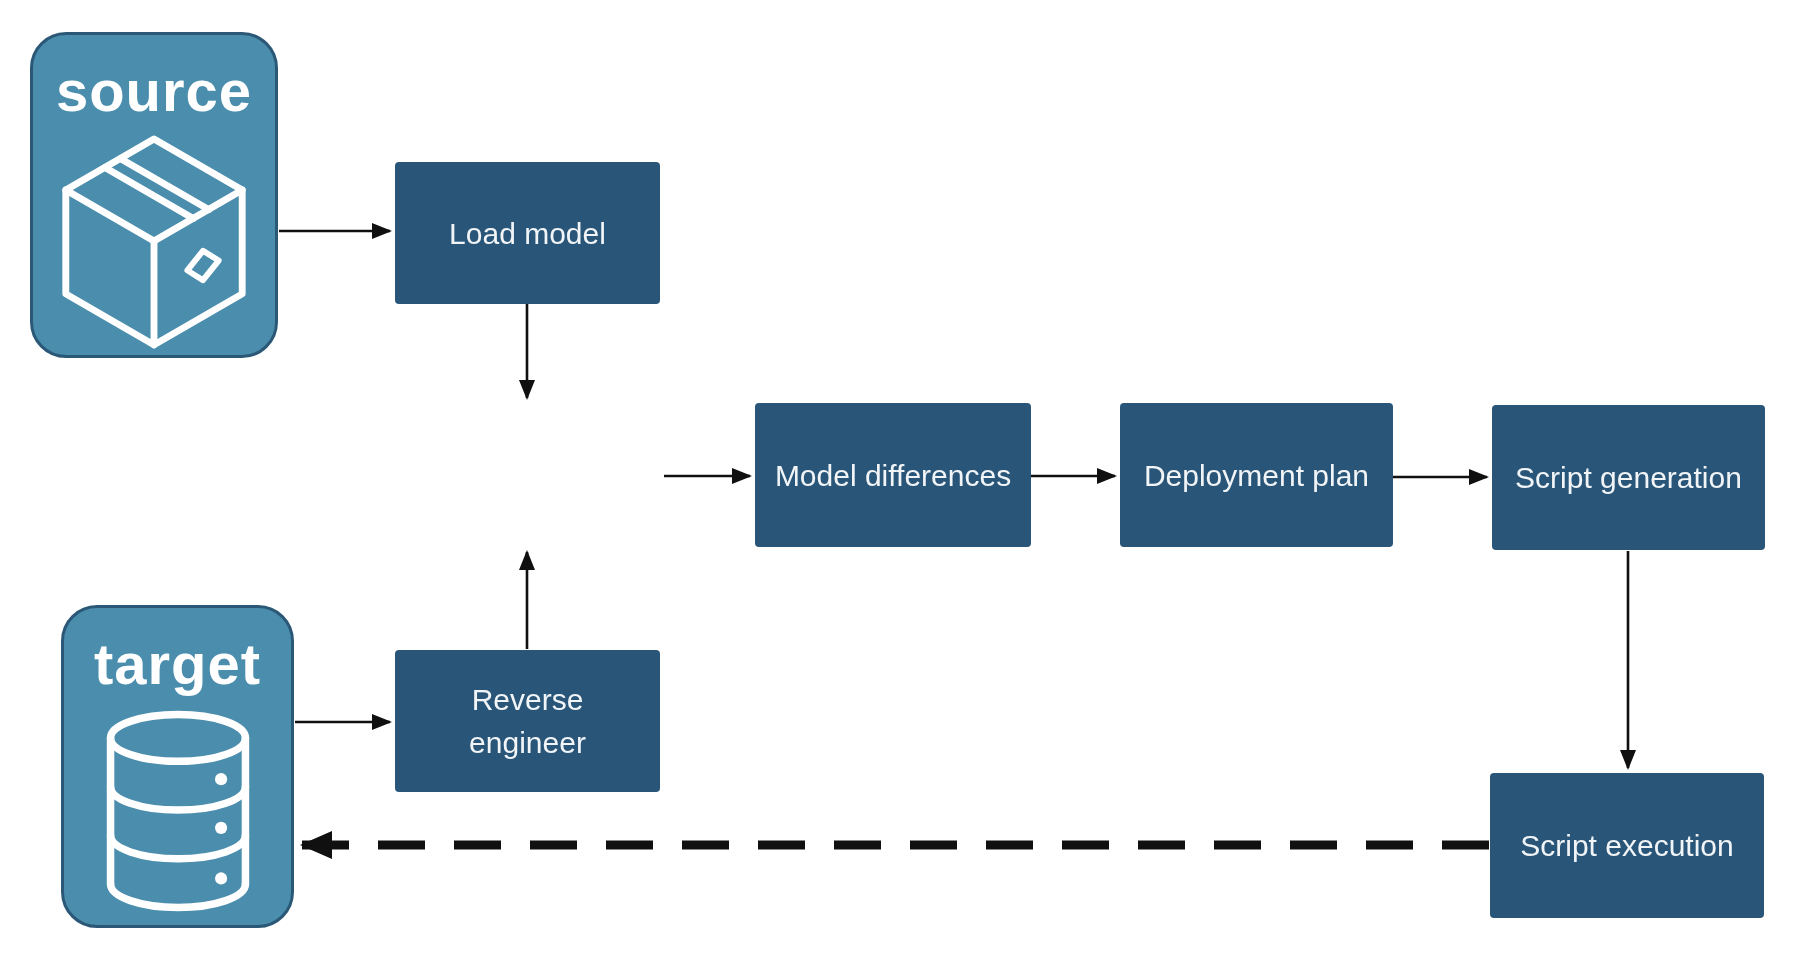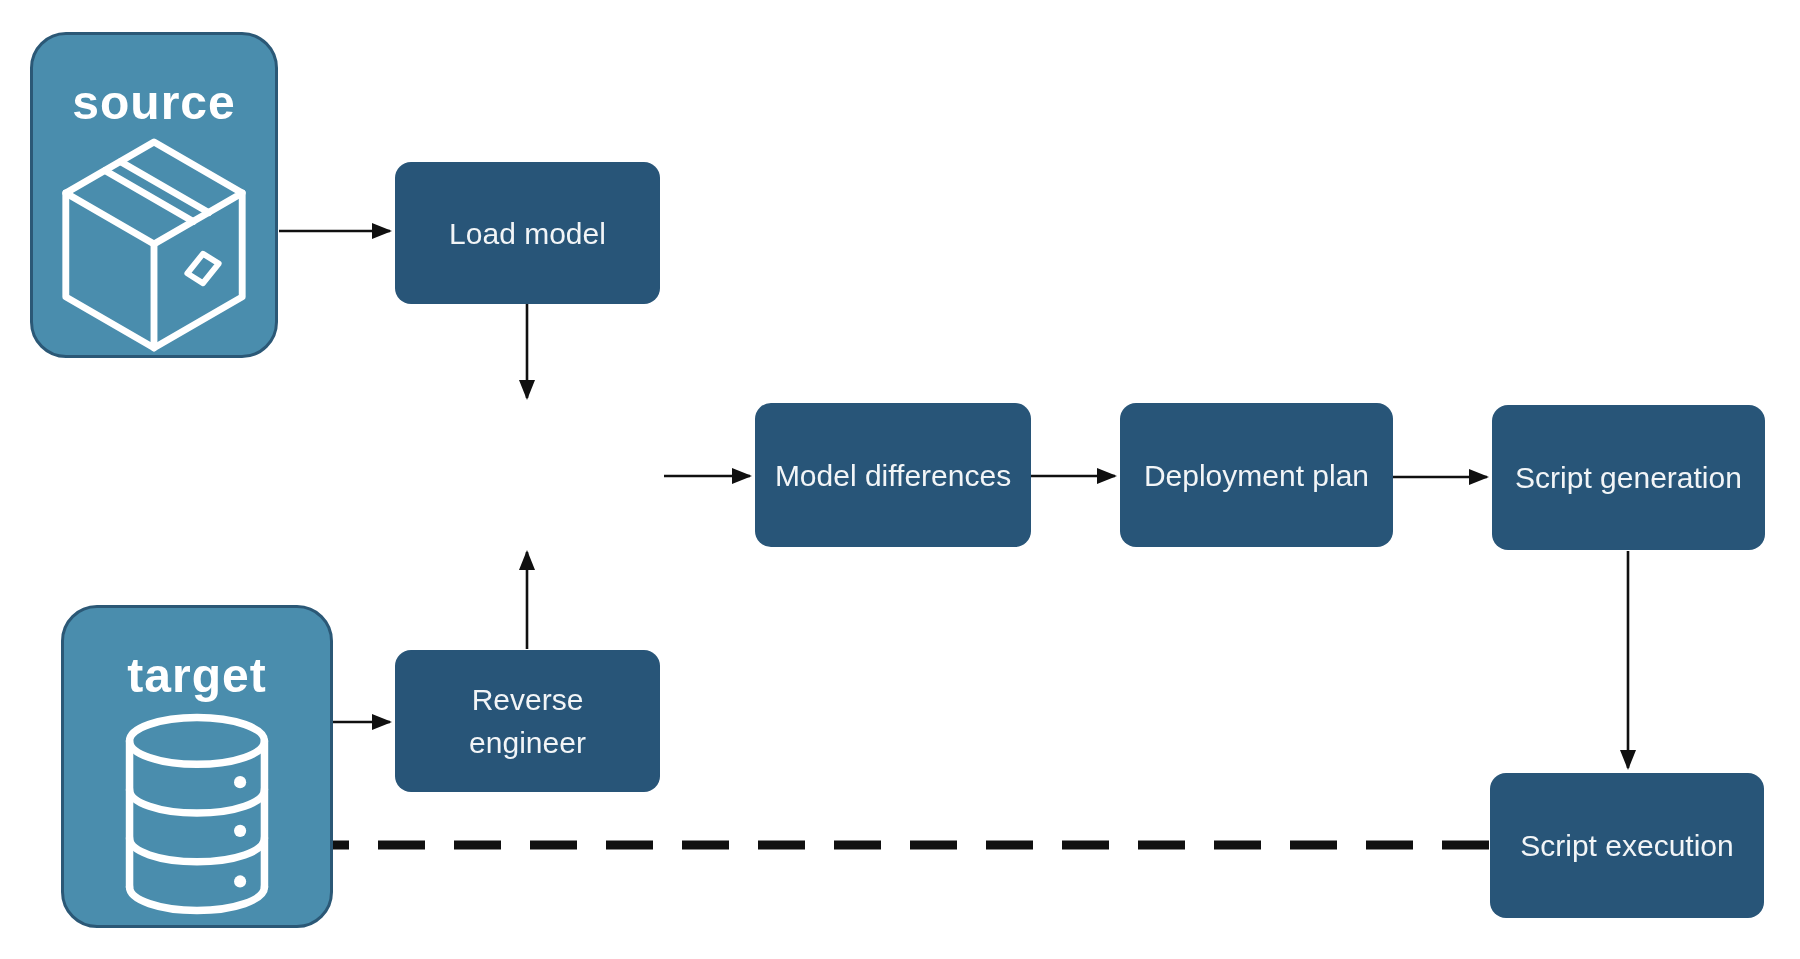--- a/index.html
+++ b/index.html
@@ -16,39 +16,39 @@
     width:1800px;height:959px;
     background:var(--bg,#fff);
     font-family:"Liberation Sans","DejaVu Sans",sans-serif;
     overflow:hidden;
     margin:0 auto;
   }
   .edges{position:absolute;left:0;top:0;width:1800px;height:959px;pointer-events:none;}
   .node{
     position:absolute;
     background:var(--node-fill,#285578);
-    border-radius:16px;
+    border-radius:4px;
     display:flex;align-items:center;justify-content:center;
     text-align:center;
     color:var(--text,#f2f5f7);
     font-size:30px;line-height:43px;
     padding:6px 18px;box-sizing:border-box;
   }
   .store{
     position:absolute;
     background:var(--store-fill,#4a8dad);
     border:3px solid var(--store-border,#2b5876);
     border-radius:36px;
     box-sizing:border-box;
     display:flex;flex-direction:column;align-items:center;
     color:#ffffff;
   }
   .store .store-label{
-    font-size:48px;font-weight:bold;letter-spacing:1px;
-    margin-top:40px;
+    font-size:58px;font-weight:bold;letter-spacing:1px;
+    margin-top:22px;
   }
   .store .store-icon{flex:1;display:flex;align-items:center;justify-content:center;width:100%;}
   .store svg{display:block;}
 </style>
 </head>
 <body>
 
 <div class="canvas">
 
   <svg class="edges" viewBox="0 0 1800 959">
@@ -87,21 +87,21 @@
         <polygon points="100,8 190,60 100,112 10,60"></polygon>
         <polyline points="10,60 10,166 100,218 100,112"></polyline>
         <polyline points="190,60 190,166 100,218"></polyline>
         <line x1="66" y1="28" x2="156" y2="80"></line>
         <line x1="50" y1="37" x2="140" y2="89"></line>
         <polygon points="150,122 166,132 150,152 134,142" stroke-width="6"></polygon>
       </svg>
     </div>
   </div>
 
-  <div class="store" style="left:61px;top:605px;width:272px;height:323px;justify-content:flex-end;">
+  <div class="store" style="left:61px;top:605px;width:233px;height:323px;justify-content:flex-end;">
     <div class="store-label">target</div>
     <div class="store-icon">
       <svg width="178" height="222" viewBox="0 0 190 232" fill="none" stroke="#ffffff" stroke-width="8" stroke-linecap="round">
         <ellipse cx="95" cy="38" rx="72" ry="25"></ellipse>
         <line x1="23" y1="38" x2="23" y2="194"></line>
         <line x1="167" y1="38" x2="167" y2="194"></line>
         <path d="M23,194 A72,25 0 0 0 167,194"></path>
         <path d="M23,90 A72,25 0 0 0 167,90"></path>
         <path d="M23,142 A72,25 0 0 0 167,142"></path>
         <circle cx="141" cy="82" r="6.5" fill="#ffffff" stroke="none"></circle>

